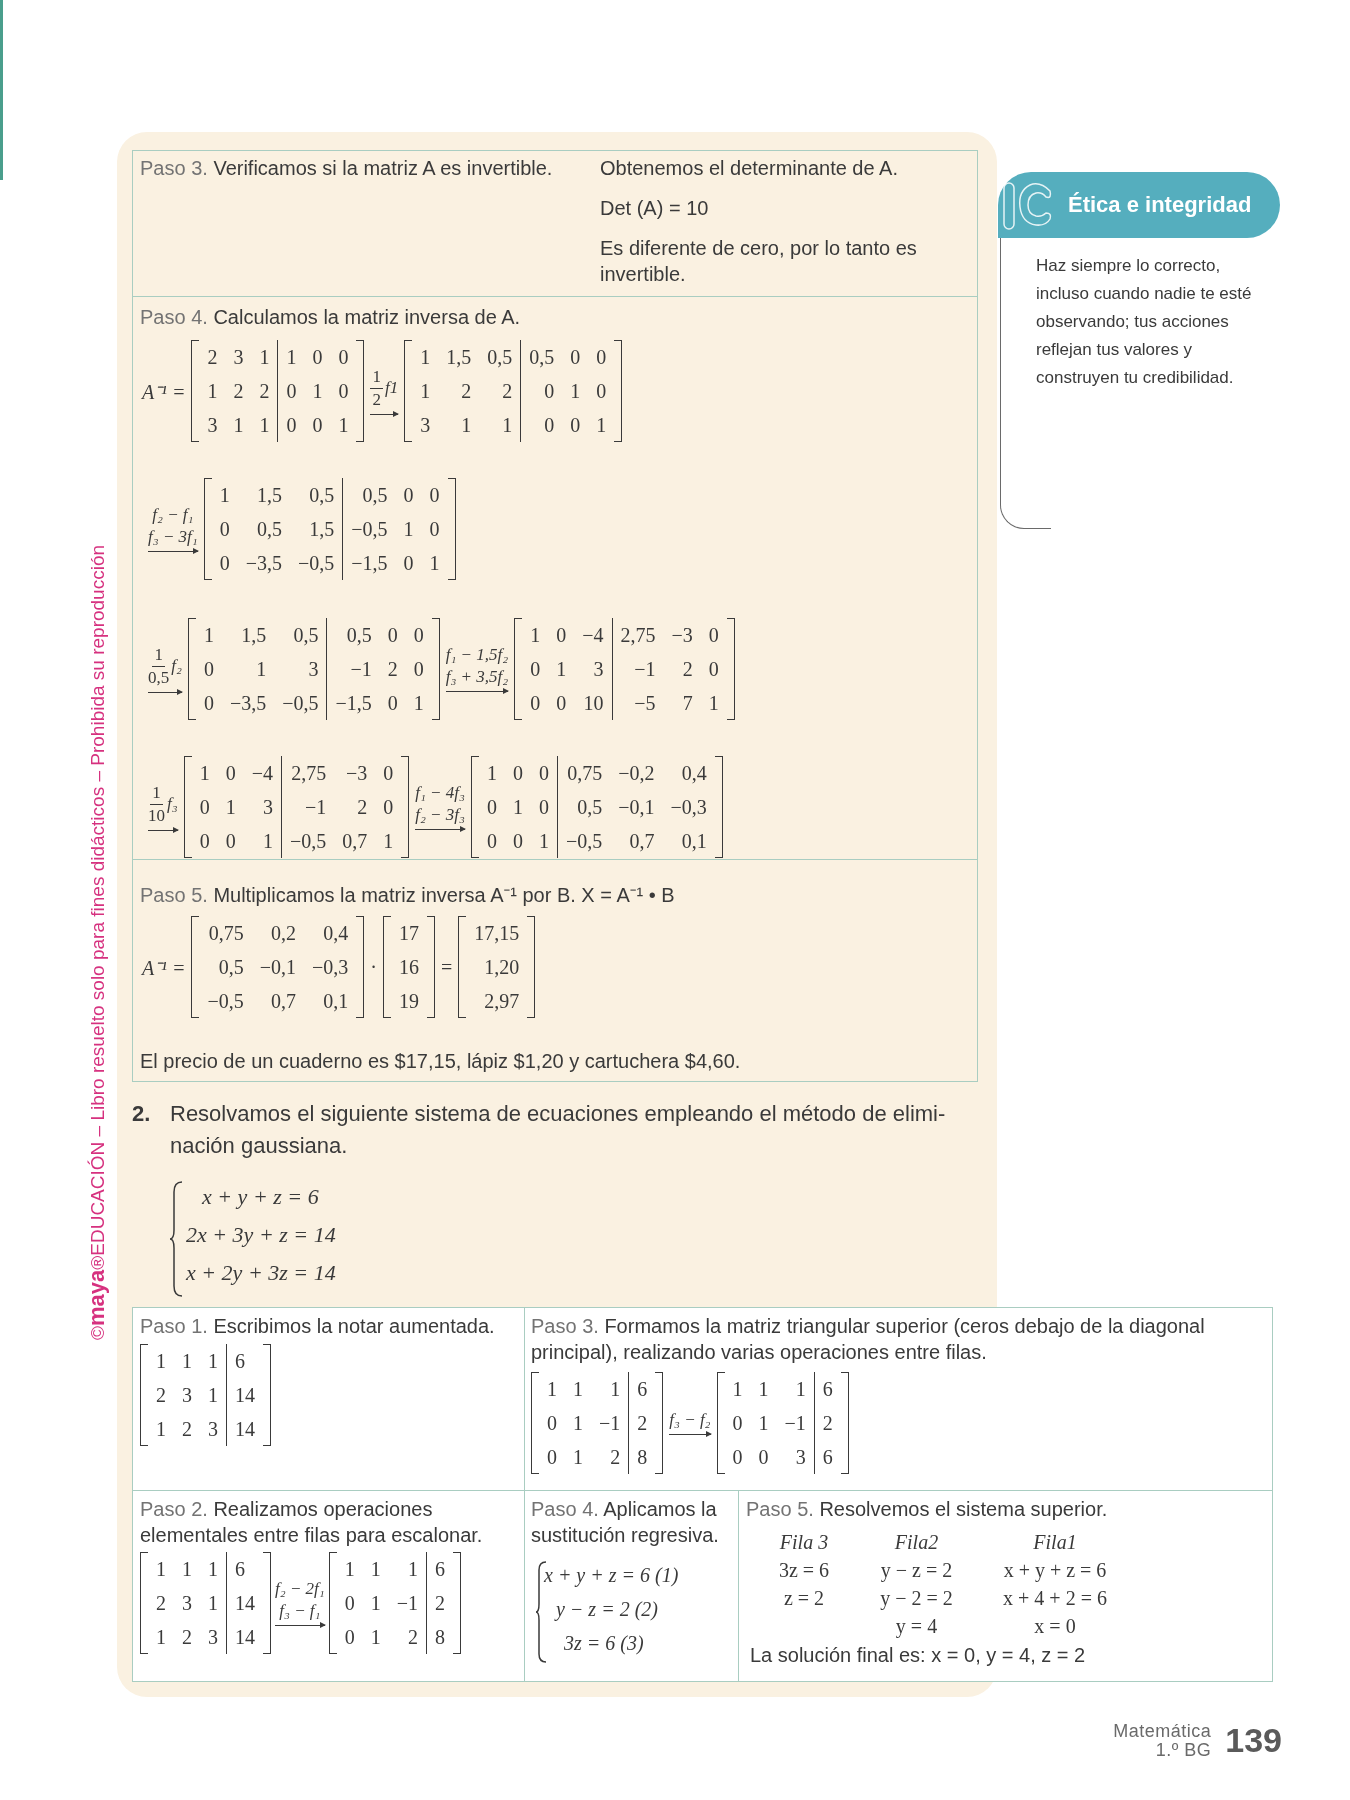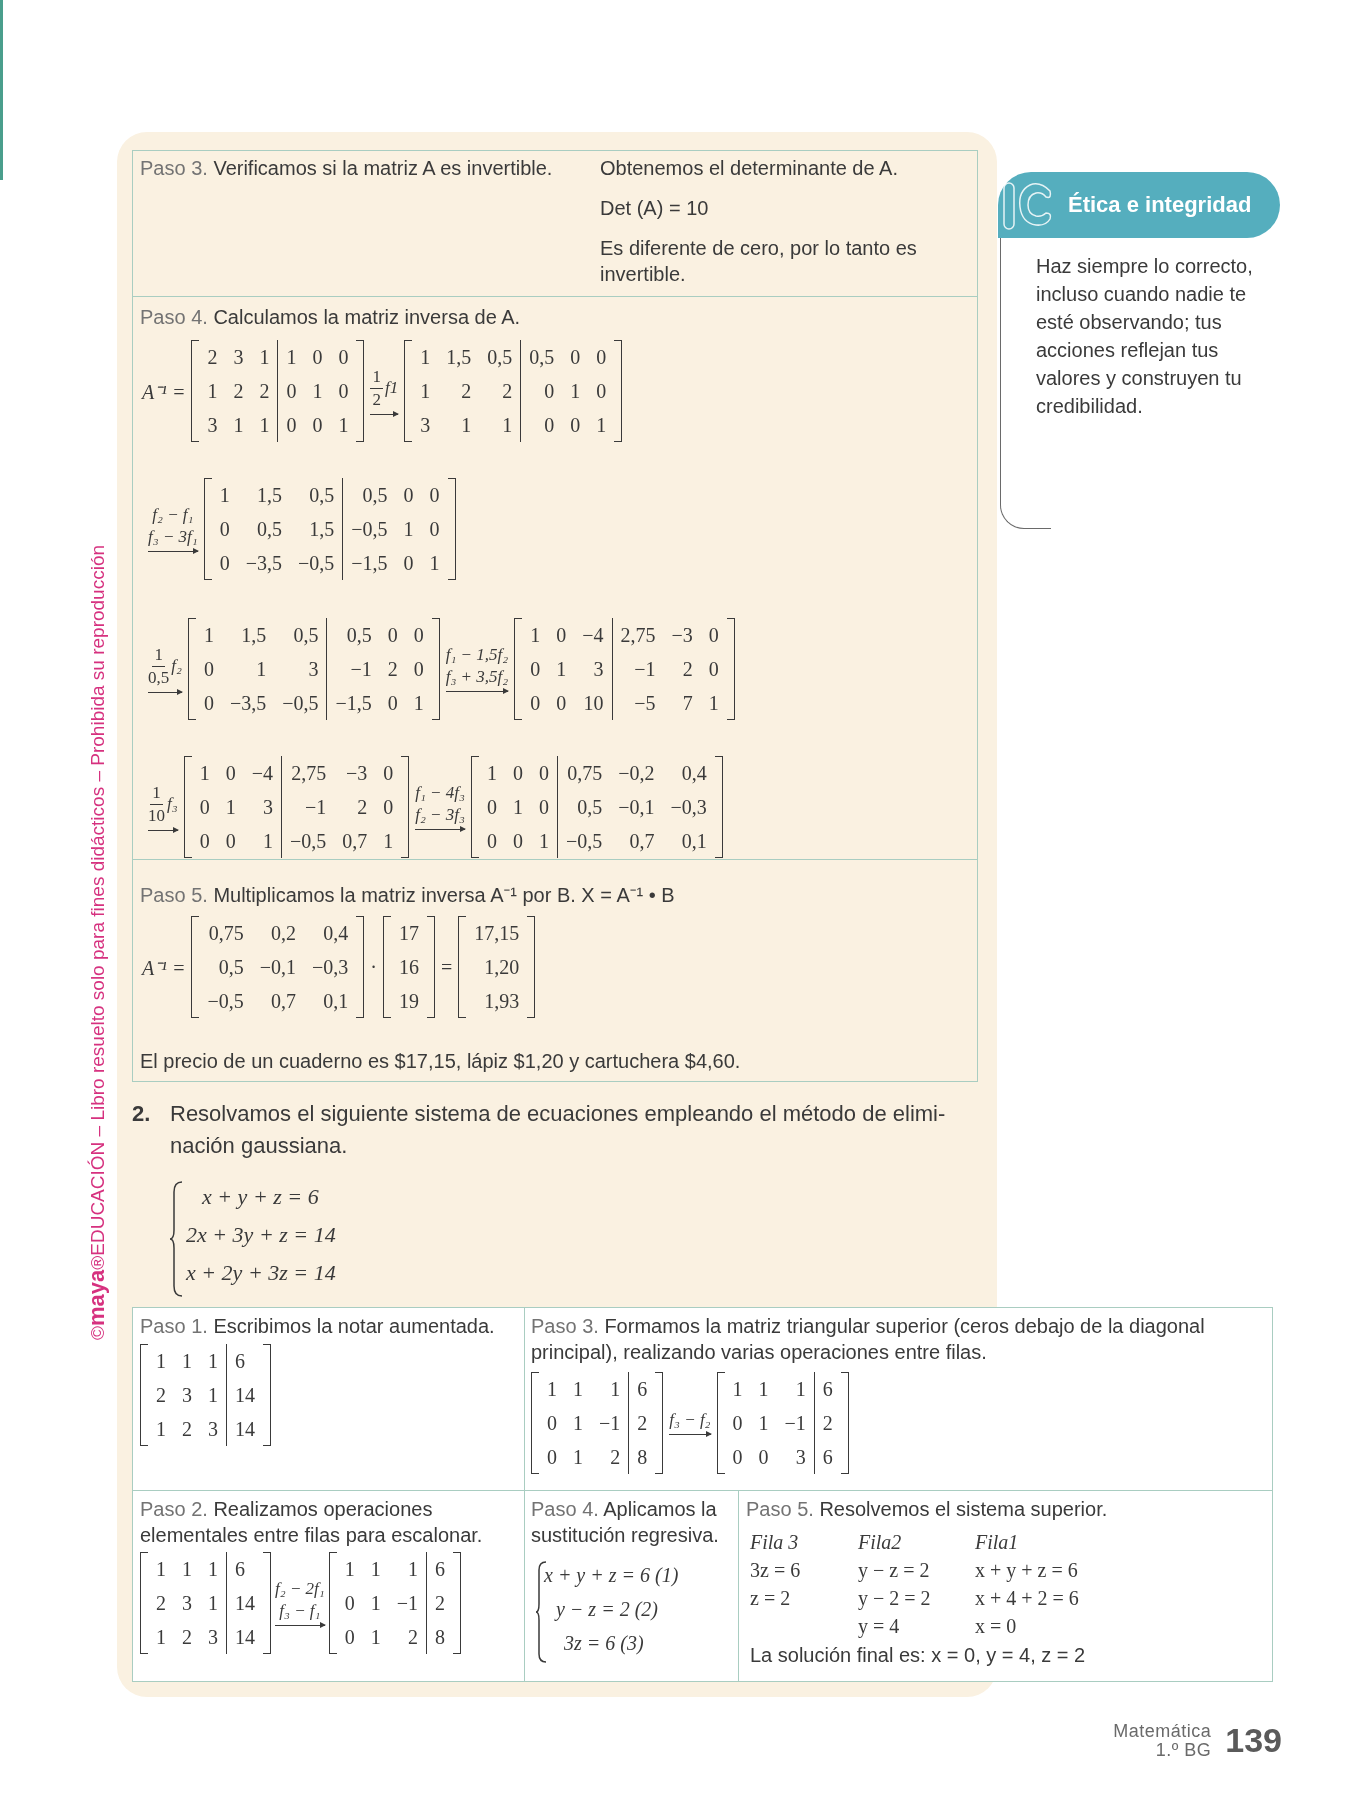--- a/index.html
+++ b/index.html
@@ -26,21 +26,21 @@
   .op{display:inline-flex;flex-direction:column;align-items:center;font-style:italic;font-family:"Liberation Serif",serif;font-size:17px;line-height:22px;position:relative;padding-bottom:6px;}
   .op .arrow{position:absolute;bottom:2px;left:0;right:0;height:1px;background:#3a3a3a;}
   .op .arrow::after{content:"";position:absolute;right:-1px;top:-3px;border-left:6px solid #3a3a3a;border-top:3.5px solid transparent;border-bottom:3.5px solid transparent;}
   .frac{display:inline-flex;flex-direction:column;align-items:center;font-style:normal;}
   .frac .num{border-bottom:1px solid #3a3a3a;padding:0 2px;}
   .lhs{font-family:"Liberation Serif",serif;font-style:italic;font-size:20px;}
   .ethics{position:absolute;left:998px;top:172px;width:282px;}
   .ethics-head{height:66px;background:#55aebe;border-radius:34px 34px 34px 0;display:flex;align-items:center;color:#fff;font-weight:bold;font-size:22px;position:relative;}
   .ethics-head .logo{width:58px;height:56px;margin-left:2px;margin-right:10px;}
   .ethics-body{margin-left:2px;border-left:1.5px solid #6a6a6a;border-bottom:1.5px solid #6a6a6a;border-bottom-left-radius:24px;width:50px;height:290px;position:absolute;top:66px;left:0;}
-  .ethics-text{position:absolute;left:42px;top:82px;width:236px;font-size:20px;line-height:28px;color:#3a3a3a;}
+  .ethics-text{position:absolute;left:42px;top:82px;width:236px;font-size:17px;line-height:28px;color:#3a3a3a;}
   .ethics-q{font-style:italic;margin-top:6px;}
   .footer{position:absolute;right:68px;top:1722px;display:flex;align-items:flex-start;gap:14px;}
   .footer .sub{text-align:right;color:#6a6a6a;font-size:18px;line-height:19px;letter-spacing:0.5px;}
   .footer .num{font-size:34px;font-weight:900;color:#5a5a5a;line-height:36px;}
   .sys{position:absolute;font-family:"Liberation Serif",serif;font-style:italic;font-size:22px;line-height:38px;}
   .brace{position:absolute;font-family:"Liberation Serif",serif;}
   .italic{font-style:italic;}
 </style>
 </head>
 <body>
@@ -405,21 +405,21 @@
       <span class="br-l"></span>
       <table>
     <tbody>
           <tr>
             <td>17,15</td>
           </tr>
           <tr>
             <td>1,20</td>
           </tr>
           <tr>
-            <td>1,93</td>
+            <td>2,97</td>
           </tr>
   </tbody>
       </table>
       <span class="br-r"></span>
     </span>
 </div>
 <div class="cell txt" style="left:140px;top:1048px;">El precio de un cuaderno es $17,15, lápiz $1,20 y cartuchera $4,60.</div>
 
 <div class="cell" style="left:132px;top:1098px;width:860px;font-size:22px;line-height:32px;">
   <span style="font-weight:bold;display:inline-block;width:38px">2.</span><span>Resolvamos el siguiente sistema de ecuaciones empleando el método de elimi-</span><br>
@@ -614,21 +614,21 @@
 <div class="sys" style="left:544px;top:1558px;font-size:20px;line-height:34px;">
   <div>x + y + z = 6  (1)</div>
   <div style="padding-left:12px">y − z = 2  (2)</div>
   <div style="padding-left:20px">3z = 6  (3)</div>
 </div>
 
 <div class="cell txt" style="left:746px;top:1496px;width:520px;">
   <span class="step-title">Paso 5.</span>
   <span>Resolvemos el sistema superior.</span>
 </div>
-<div class="cell" style="left:750px;top:1528px;font-family:'Liberation Serif',serif;font-size:20px;line-height:28px;display:flex;">
+<div class="cell" style="left:750px;top:1528px;font-family:'Liberation Serif',serif;font-size:20px;line-height:28px;display:flex;text-align:center;">
   <div style="width:108px">
     <div class="italic">Fila 3</div>
     <div>3z = 6</div>
     <div>z = 2</div>
   </div>
   <div style="width:117px">
     <div class="italic">Fila2</div>
     <div>y − z = 2</div>
     <div>y − 2 = 2</div>
     <div>y = 4</div>

